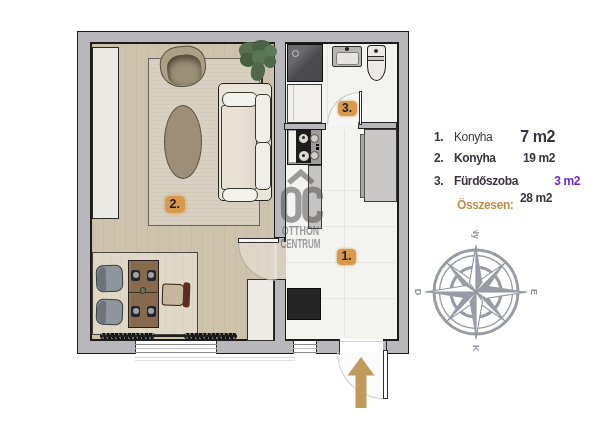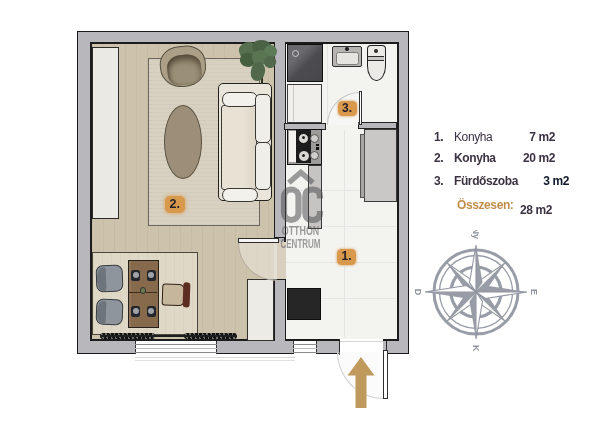--- a/index.html
+++ b/index.html
@@ -194,32 +194,32 @@
     <path d="M26.8 14.8 L38.8 4.4 L50.9 14.8" fill="none" stroke="#4a4a4f" stroke-width="5.4"></path>
     <rect x="22" y="21.5" width="14.5" height="30.5" rx="7.2" fill="none" stroke="#4a4a4f" stroke-width="6.2"></rect>
     <path d="M58 30.5 V 28.7 Q 58 21.5 50.8 21.5 H 50.5 Q 43.3 21.5 43.3 28.7 V 44.8 Q 43.3 52 50.5 52 H 50.8 Q 58 52 58 44.8 V 43" fill="none" stroke="#4a4a4f" stroke-width="6.2"></path>
     <text x="38.5" y="66.5" font-size="12" font-weight="bold" fill="#4a4a4f" text-anchor="middle" font-family="Liberation Sans,sans-serif" textLength="37.5" lengthAdjust="spacingAndGlyphs">OTTHON</text>
     <text x="38.5" y="79.5" font-size="12" font-weight="bold" fill="#4a4a4f" text-anchor="middle" font-family="Liberation Sans,sans-serif" textLength="40" lengthAdjust="spacingAndGlyphs">CENTRUM</text>
   </svg>
 </div>
 
 <div class="abs" style="left:434px;top:130px;width:130px;height:14px;font-size:12px;letter-spacing:-0.4px;line-height:14px;font-weight:bold;color:#3b3343;">1.</div>
 <div class="abs" style="left:454px;top:130px;font-size:12px;letter-spacing:-0.4px;line-height:14px;font-weight:normal;color:#3b3343;">Konyha</div>
-<div class="abs" style="left:455px;top:130px;width:100px;text-align:right;font-size:12px;letter-spacing:-0.4px;line-height:14px;font-weight:bold;color:#3b3343;">7 m2</div>
+<div class="abs" style="left:455px;top:130px;width:100px;text-align:right;font-size:16px;letter-spacing:-0.4px;line-height:14px;font-weight:bold;color:#3b3343;">7 m2</div>
 
 <div class="abs" style="left:434px;top:150.5px;font-size:12px;letter-spacing:-0.4px;line-height:14px;font-weight:bold;color:#3b3343;">2.</div>
 <div class="abs" style="left:454px;top:150.5px;font-size:12px;letter-spacing:-0.4px;line-height:14px;font-weight:bold;color:#3b3343;">Konyha</div>
-<div class="abs" style="left:455px;top:150.5px;width:100px;text-align:right;font-size:12px;letter-spacing:-0.4px;line-height:14px;font-weight:bold;color:#3b3343;">20 m2</div>
+<div class="abs" style="left:455px;top:150.5px;width:100px;text-align:right;font-size:12px;letter-spacing:-0.4px;line-height:14px;font-weight:bold;color:#3b3343;">19 m2</div>
 
 <div class="abs" style="left:434px;top:173.5px;font-size:12px;letter-spacing:-0.4px;line-height:14px;font-weight:bold;color:#3b3343;">3.</div>
 <div class="abs" style="left:454px;top:173.5px;font-size:12px;letter-spacing:-0.4px;line-height:14px;font-weight:bold;color:#3b3343;">Fürdőszoba</div>
-<div class="abs" style="left:469px;top:173.5px;width:100px;text-align:right;font-size:12px;letter-spacing:-0.4px;line-height:14px;font-weight:bold;color:#0f172a;">3 m2</div>
+<div class="abs" style="left:480px;top:173.5px;width:100px;text-align:right;font-size:12px;letter-spacing:-0.4px;line-height:14px;font-weight:bold;color:#6d28d9;">3 m2</div>
 
 <div class="abs" style="left:457px;top:197.5px;font-size:12px;letter-spacing:-0.4px;line-height:14px;font-weight:bold;color:#c08d4b;">Összesen:</div>
-<div class="abs" style="left:452px;top:203px;width:100px;text-align:right;font-size:12px;letter-spacing:-0.4px;line-height:14px;font-weight:bold;color:#3b3343;">28 m2</div>
+<div class="abs" style="left:452px;top:191px;width:100px;text-align:right;font-size:12px;letter-spacing:-0.4px;line-height:14px;font-weight:bold;color:#3b3343;">28 m2</div>
 
 <svg class="abs" style="left:414px;top:230px;" width="124" height="124" viewBox="-62 -62 124 124">
   <g transform="rotate(90)" stroke-linejoin="miter">
     <circle r="42" fill="none" stroke="#979ca6" stroke-width="3"></circle>
     <circle r="36.5" fill="none" stroke="#979ca6" stroke-width="1.3"></circle>
     <circle r="25" fill="none" stroke="#979ca6" stroke-width="3.2"></circle>
     <g id="diag" transform="rotate(45)">
       <path d="M0 -41 L-6 -8.5 L0 0 Z" fill="#979ca6"></path>
         <path d="M0 -41 L6 -8.5 L0 0 Z" fill="#ffffff" stroke="#979ca6" stroke-width="1.1"></path>
       <path d="M0 41 L-6 8.5 L0 0 Z" fill="#ffffff" stroke="#979ca6" stroke-width="1.1"></path>

